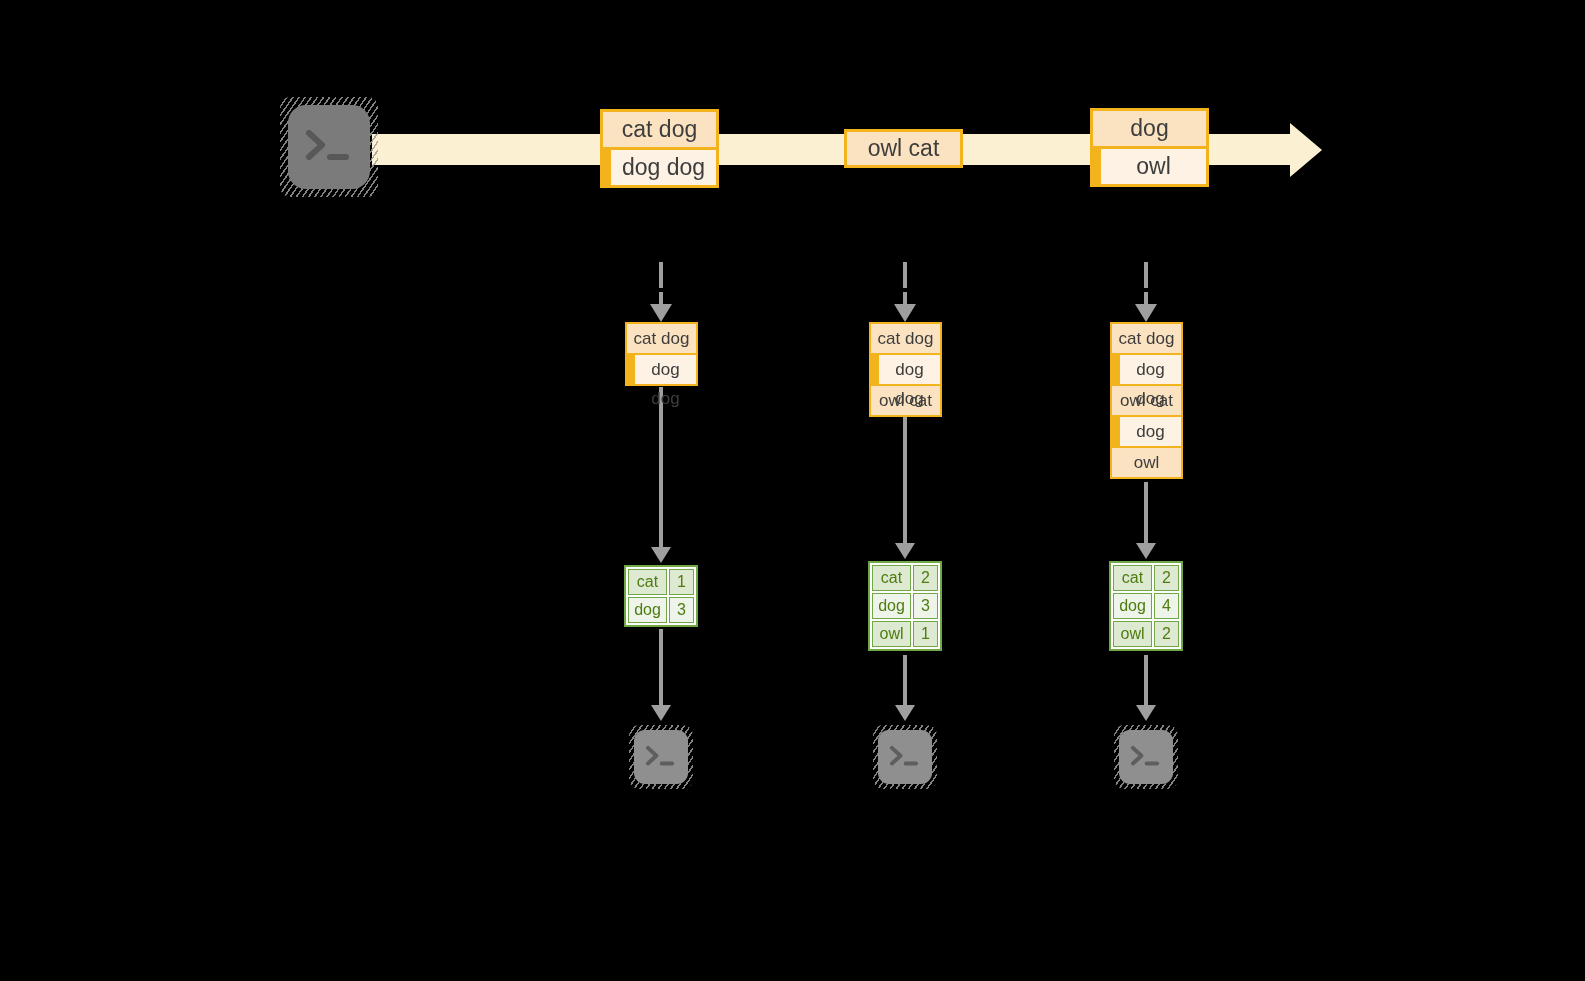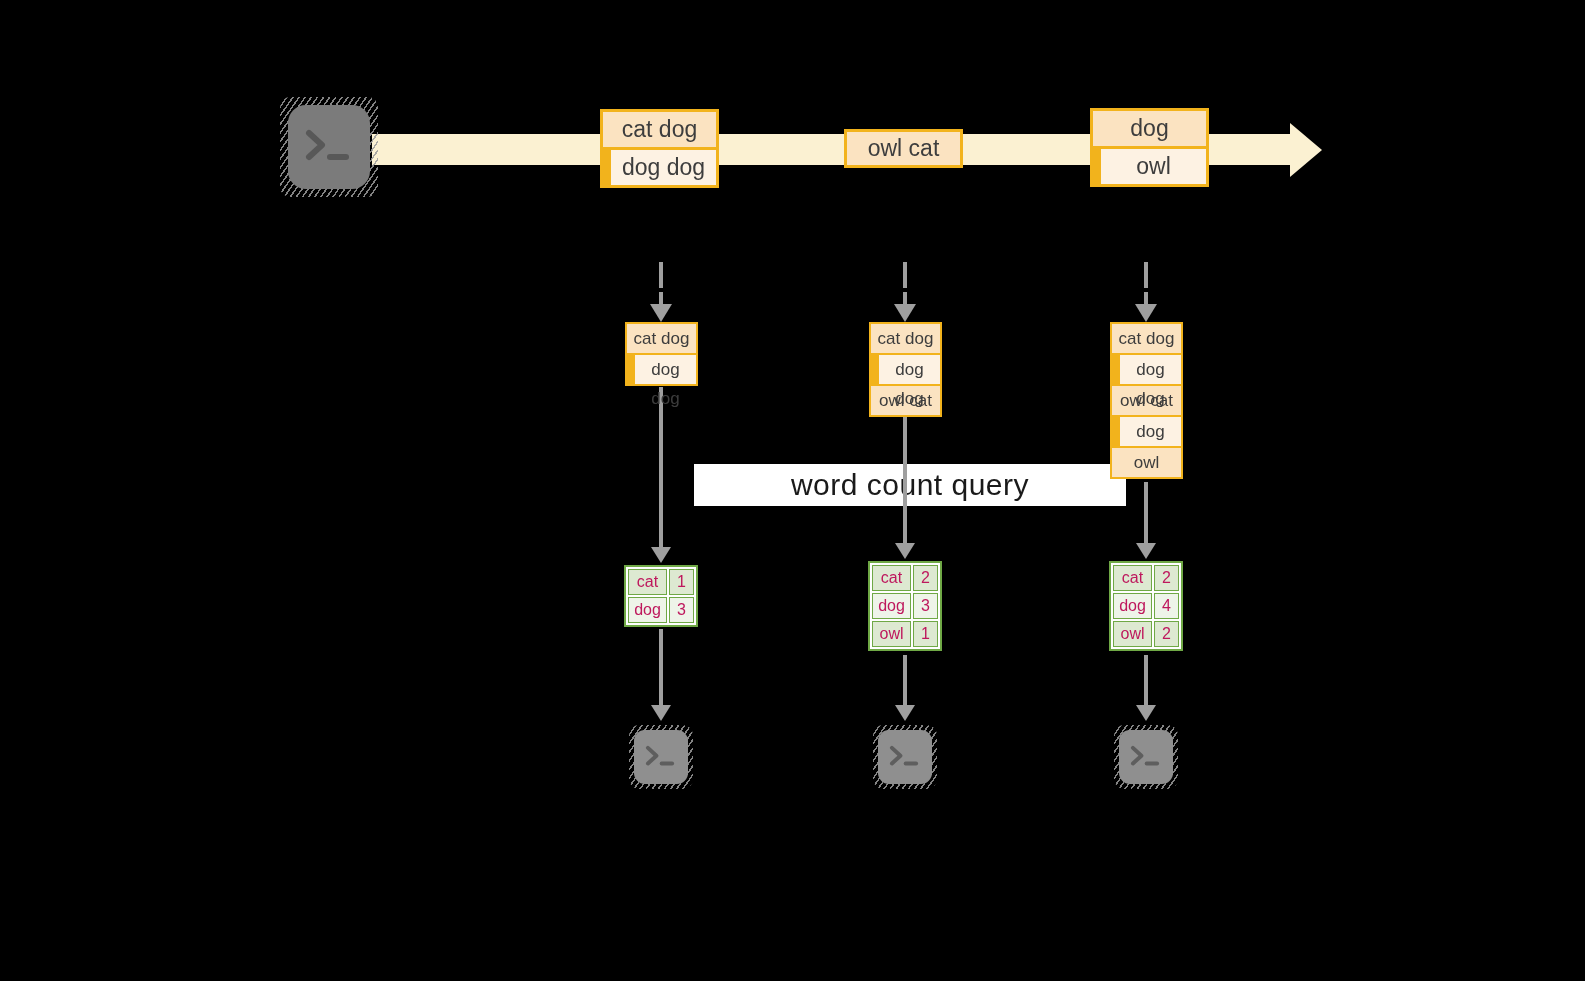--- a/index.html
+++ b/index.html
@@ -45,21 +45,21 @@
   .col3 .a1{top:482px;height:61px;}  .col3 .t1{top:543px;}
   .col1 .a2{top:629px;height:76px;}
   .col2 .a2{top:655px;height:50px;}
   .col3 .a2{top:655px;height:50px;}
   .t2{top:705px;}
   
   .wc{position:absolute;left:-37px;z-index:3;border:2px solid var(--count-border);
     background:#fff;padding:2px;display:grid;grid-template-columns:39px 25px;gap:2px;}
   .col1 .wc{top:565px;} .col2 .wc{top:561px;} .col3 .wc{top:561px;}
   .wcell{border:1.5px solid var(--count-border);height:24px;line-height:24px;text-align:center;
-    font-size:16px;color:#be185d;}
+    font-size:16px;color:#4d7c0f;}
   .wcell.dark{background:var(--count-fill-dark);}
   .wcell.light{background:var(--count-fill-light);}
   
   .query-label{position:absolute;left:694px;top:464px;width:432px;height:42px;z-index:1;
     background:var(--label-bg);color:var(--label-text);font-size:30px;line-height:42px;text-align:center;
     letter-spacing:0.5px;}
   
   .term{position:absolute;z-index:4;}
   .term-hatch{position:absolute;inset:0;border-radius:10px;
     background:repeating-linear-gradient(125deg,rgba(155,155,155,.85) 0 1.5px,transparent 1.5px 5px);}
@@ -94,21 +94,20 @@
       <div class="cell light">dog dog</div>
     </div>
   <div class="tl-box tl-box-2">
       <div class="cell dark">owl cat</div>
     </div>
   <div class="tl-box tl-box-3">
       <div class="cell dark">dog</div>
       <div class="cell light">owl</div>
     </div>
 
-  <div class="query-label">word count query</div>
 
   <div class="col col1">
     <div class="dash1"></div>
     <div class="dash2"></div>
     <div class="tri-down dash-tri"></div>
     <div class="stack">
         <div class="cell dark">cat dog</div>
         <div class="cell light">dog dog</div>
       </div>
     <div class="sline a1"></div>

